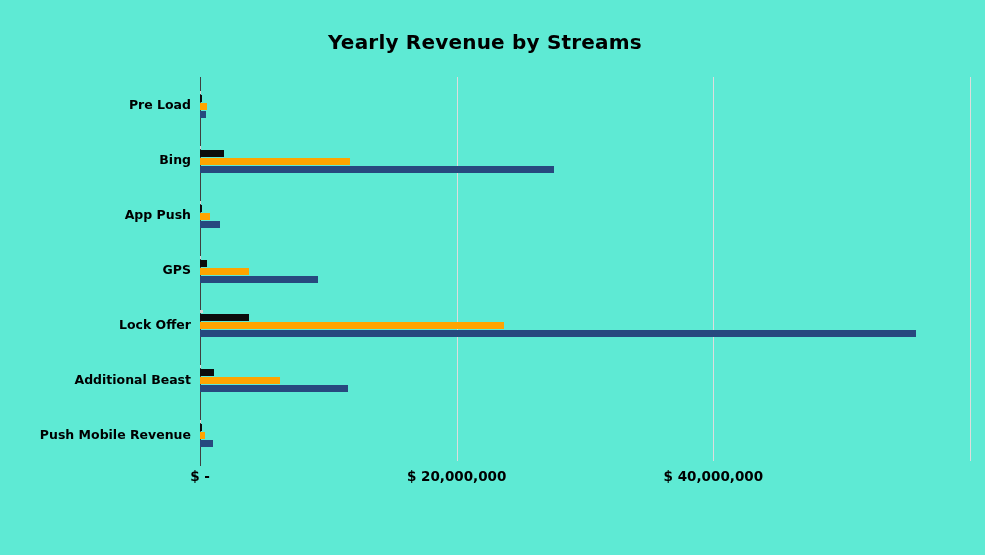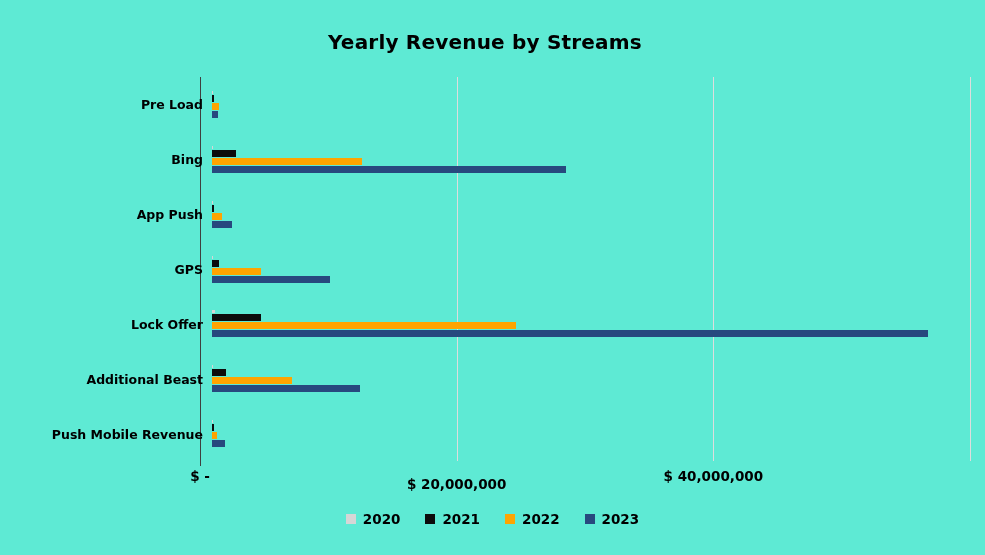--- a/index.html
+++ b/index.html
@@ -42,21 +42,21 @@
   .axis-line {
     position: absolute;
     left: 0;
     top: 0;
     width: 1px;
     height: calc(100% + 5px);
     background: var(--axis-color, #3F3F3F);
   }
   .rows {
     position: absolute;
-    left: 12px; top: 0;
+    left: 0; top: 0;
     width: 100%; height: 100%;
     display: flex;
     flex-direction: column;
     text-align: center;
   }
   .row {
     flex: 1;
     position: relative;
     display: flex;
     flex-direction: column;
@@ -85,21 +85,21 @@
     height: 20px;
     font-size: 13.5px;
     font-weight: bold;
   }
   .xtick {
     position: absolute;
     transform: translateX(-50%);
     white-space: nowrap;
   }
   .xtick.t0 { left: 0; }
-  .xtick.t1 { left: 33.33%; margin-top: 8px; }
+  .xtick.t1 { left: 33.33%; }
   .xtick.t2 { left: 66.67%; }
   .legend {
     position: absolute;
     left: 0;
     top: 506px;
     width: 985px;
     height: 26px;
     display: flex;
     justify-content: center;
     align-items: center;
@@ -179,32 +179,14 @@
         </div>
       </div>
   </div>
 
   <div class="x-axis">
     <span class="xtick t0">$ -</span>
     <span class="xtick t1">$ 20,000,000</span>
     <span class="xtick t2">$ 40,000,000</span>
   </div>
 
-  <div class="legend" id="legend">
-      <div class="legend-item">
-        <span class="swatch" style="background: rgb(214, 214, 214);"></span>
-        <span>2020</span>
-      </div>
-      <div class="legend-item">
-        <span class="swatch" style="background: rgb(12, 12, 12);"></span>
-        <span>2021</span>
-      </div>
-      <div class="legend-item">
-        <span class="swatch" style="background: rgb(255, 164, 0);"></span>
-        <span>2022</span>
-      </div>
-      <div class="legend-item">
-        <span class="swatch" style="background: rgb(39, 73, 126);"></span>
-        <span>2023</span>
-      </div>
-    </div>
 
 </div>
 
 </body></html>

